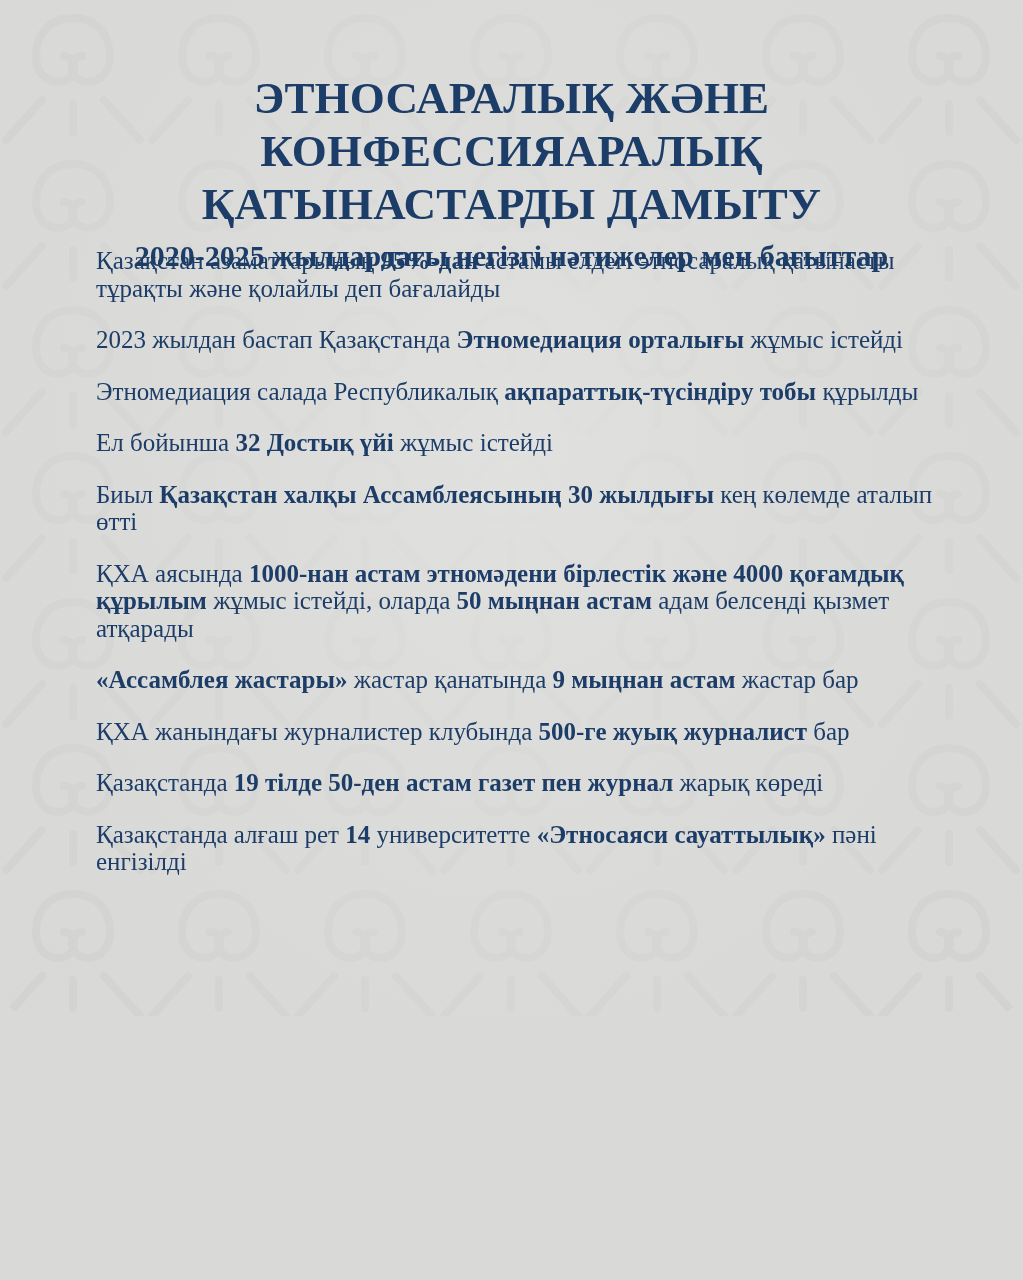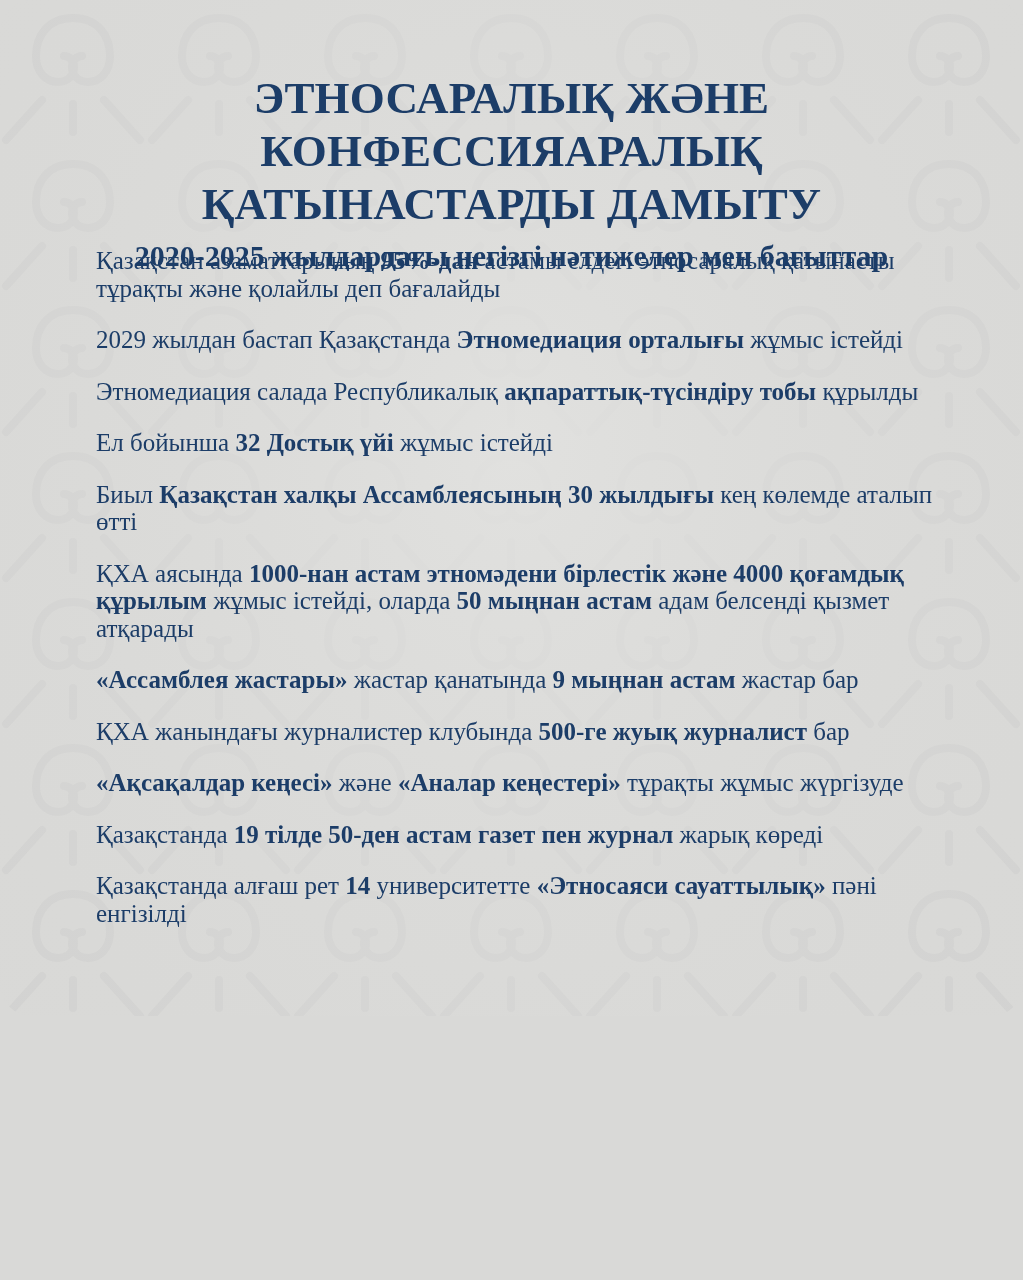--- a/index.html
+++ b/index.html
@@ -57,28 +57,27 @@
     <header>
       <h1>
         <span class="tline">ЭТНОСАРАЛЫҚ ЖӘНЕ КОНФЕССИЯАРАЛЫҚ</span>
         <span class="tline">ҚАТЫНАСТАРДЫ ДАМЫТУ</span>
       </h1>
       <div class="subtitle">2020-2025 жылдардағы негізгі нәтижелер мен бағыттар</div>
     </header>
 
     <main class="facts">
         <p class="fact"><span>Қазақстан азаматтарының </span><span class="b">95%-дан</span><span> астамы елдегі этносаралық қатынасты тұрақты және қолайлы деп бағалайды</span></p>
-        <p class="fact"><span>2029 жылдан бастап Қазақстанда </span><span class="b">Этномедиация орталығы</span><span> жұмыс істейді</span></p>
+        <p class="fact"><span>2023 жылдан бастап Қазақстанда </span><span class="b">Этномедиация орталығы</span><span> жұмыс істейді</span></p>
         <p class="fact"><span>Этномедиация салада Республикалық </span><span class="b">ақпараттық-түсіндіру тобы</span><span> құрылды</span></p>
         <p class="fact"><span>Ел бойынша </span><span class="b">32 Достық үйі</span><span> жұмыс істейді</span></p>
         <p class="fact"><span>Биыл </span><span class="b">Қазақстан халқы Ассамблеясының 30 жылдығы</span><span> кең көлемде аталып өтті</span></p>
         <p class="fact"><span>ҚХА аясында </span><span class="b">1000-нан астам этномәдени бірлестік және 4000 қоғамдық құрылым</span><span> жұмыс істейді, оларда </span><span class="b">50 мыңнан астам</span><span> адам белсенді қызмет атқарады</span></p>
         <p class="fact"><span class="b">«Ассамблея жастары»</span><span> жастар қанатында </span><span class="b">9 мыңнан астам</span><span> жастар бар</span></p>
         <p class="fact"><span>ҚХА жанындағы журналистер клубында </span><span class="b">500-ге жуық журналист</span><span> бар</span></p>
-        <p class="fact"><span class="b">«Ақсақалдар кеңесі»</span><span> және </span><span class="b">«Аналар кеңестері»</span><span> тұрақты жұмыс жүргізуде</span></p>
         <p class="fact"><span>Қазақстанда </span><span class="b">19 тілде 50-ден астам газет пен журнал</span><span> жарық көреді</span></p>
         <p class="fact"><span>Қазақстанда алғаш рет </span><span class="b">14</span><span> университетте </span><span class="b">«Этносаяси сауаттылық»</span><span> пәні енгізілді</span></p>
       </main>
 
     <footer>
       <div class="social">
         <div class="icon-tile">
           <svg width="30" height="30" viewBox="0 0 30 30">
             <rect x="4" y="4" width="22" height="22" rx="6" fill="none" stroke="#ffffff" stroke-width="2.6"></rect>
             <circle cx="15" cy="15" r="5.2" fill="none" stroke="#ffffff" stroke-width="2.6"></circle>

